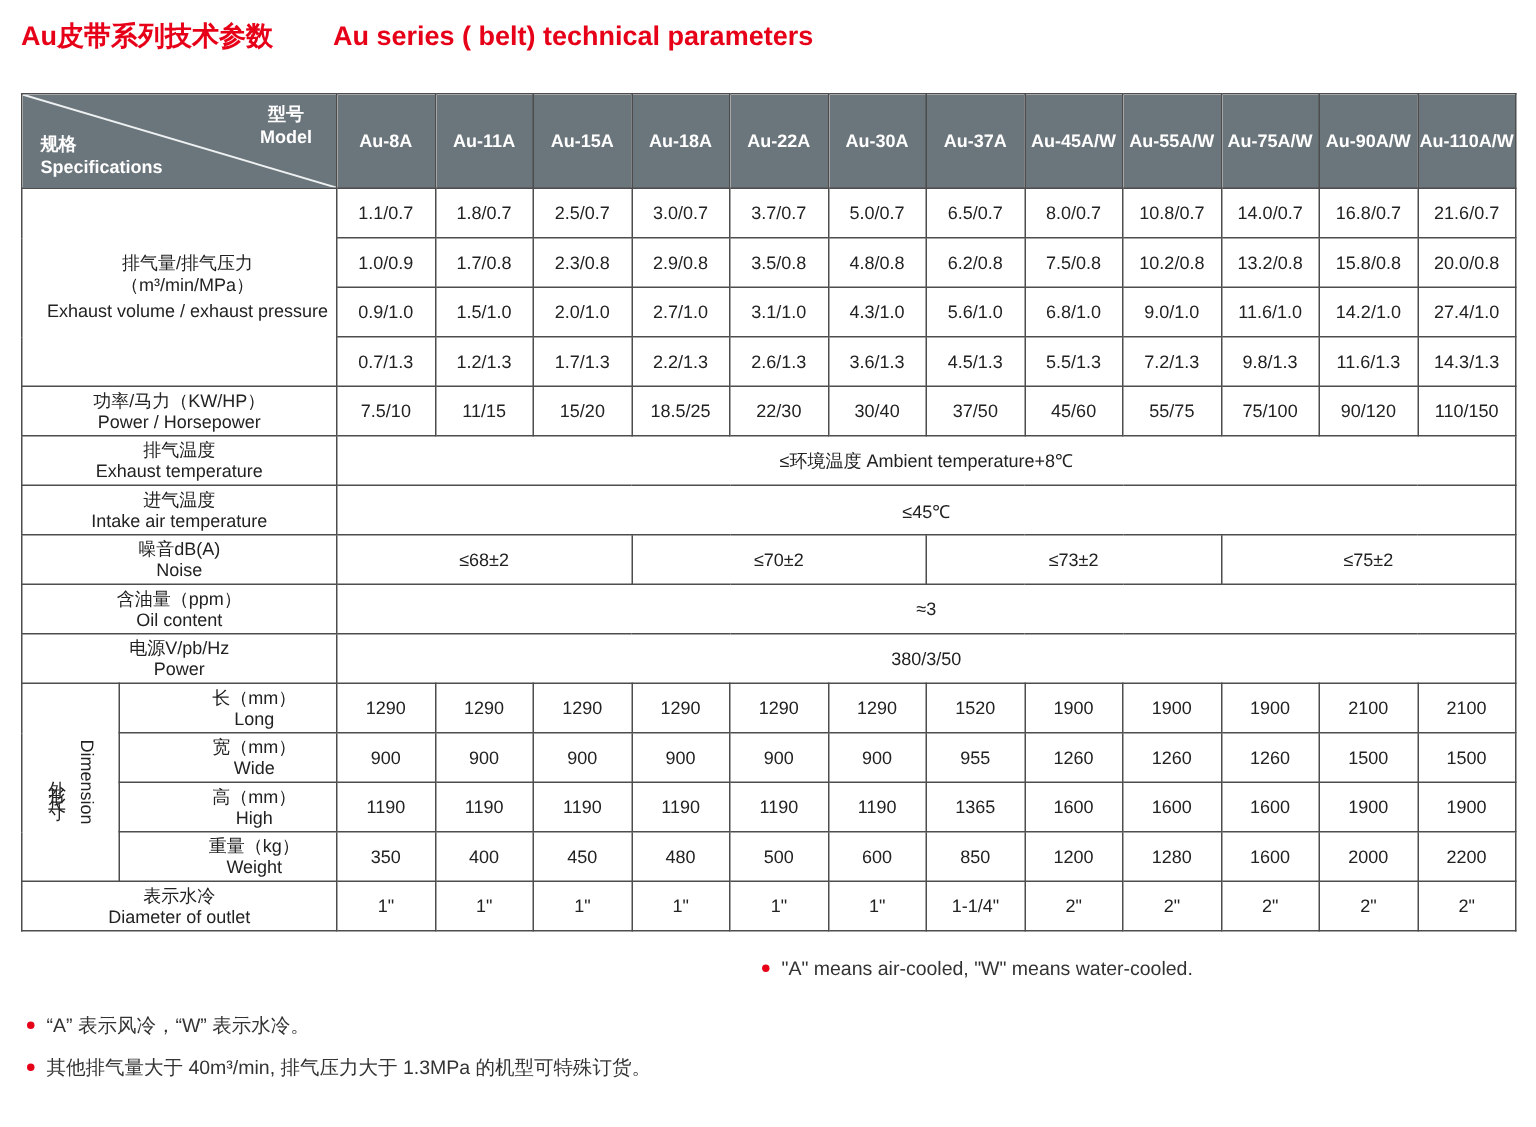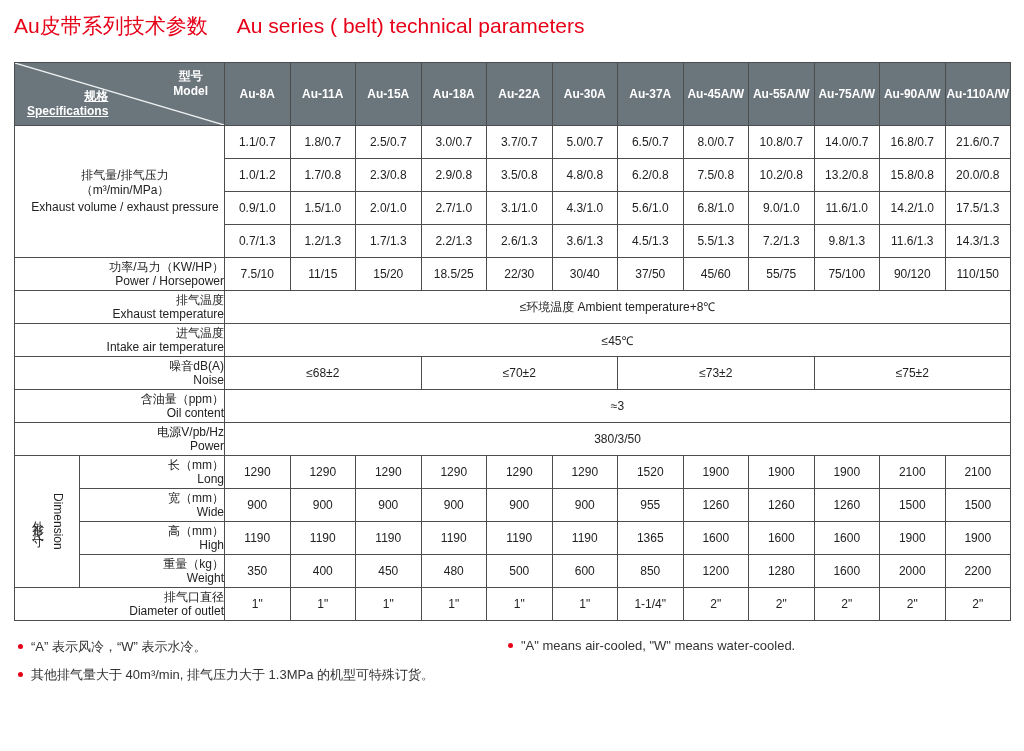--- a/index.html
+++ b/index.html
@@ -6,58 +6,58 @@
     --accent:#e60018; --header-bg:#6b757c; --header-text:#ffffff;
     --grid:#4d4d4d; --hdiv:#eef1f2; --text:#222222;
   }
   *{box-sizing:border-box;}
   html,body{margin:0;padding:0;}
   body{
     width:1024px;height:751px;position:relative;background:#ffffff;
     font-family:"Liberation Sans",sans-serif;overflow:hidden;
   }
   .titlebar{position:absolute;left:14px;top:12px;white-space:nowrap;}
-  .t-zh,.t-en{color:var(--accent);font-size:21px;font-weight:normal;}
-  .t-en{margin-left:29px;}
+  .t-zh,.t-en{color:var(--accent);font-size:18px;font-weight:bold;}
+  .t-en{margin-left:40px;}
 
   table.ptable{
     position:absolute;left:14px;top:62px;border-collapse:collapse;table-layout:fixed;
   }
   .ptable th,.ptable td{border:1px solid var(--grid);overflow:hidden;}
   .ptable th{
     height:61px;background:var(--header-bg);color:var(--header-text);
     font-size:12px;font-weight:bold;text-align:center;padding:0;
   }
   .ptable th + th{border-left:1px solid var(--hdiv);margin-left:36px;}
   .ptable td{color:var(--text);font-size:12px;background:#fff;padding:0;}
   .ptable tbody tr{height:33px;}
   .ptable tr.hrow{height:63px;}
   .val{text-align:center;}
-  .lbl{padding-left:40px;line-height:1.2;text-align:right;}
+  .lbl{padding-left:40px;line-height:1.2;text-align:center;}
   .lbl .en{color:var(--text);}
   .lbl.center{padding-left:11px;text-align:center;}
   .lbl.center .en{margin-top:3px;}
   .lbl.sub{padding-left:35px;}
   .vert{padding:0;}
   .vwrap{display:flex;justify-content:center;align-items:center;gap:5px;height:100%;}
   .vzh{writing-mode:vertical-rl;text-orientation:upright;letter-spacing:5px;font-size:12px;}
   .ven{writing-mode:vertical-rl;font-size:12px;}
   .corner{position:relative;font-weight:normal;}
   .corner svg{position:absolute;left:0;top:0;width:100%;height:100%;}
   .corner svg line{stroke:var(--hdiv);stroke-width:1.3;}
   .c-tr{position:absolute;top:6px;right:16px;line-height:15px;font-size:12px;}
-  .c-bl{position:absolute;bottom:6px;left:12px;text-align:right;line-height:15px;font-size:12px;text-decoration:underline;}
+  .c-bl{position:absolute;bottom:6px;left:12px;text-align:left;line-height:15px;font-size:12px;}
 
   ul.notes{position:absolute;list-style:none;margin:0;padding:0;}
   .notes li{position:relative;padding-left:13px;font-size:13px;color:#333;}
   .notes li::before{
     content:"";position:absolute;left:0;top:7px;width:5px;height:5px;
     border-radius:50%;background:var(--accent);
   }
-  .notes-left{left:18px;top:637px;width:478px;}
+  .notes-left{left:18px;top:674px;width:478px;}
   .notes-left li{line-height:19px;margin-bottom:9px;white-space:nowrap;}
   .notes-right{left:508px;top:636px;width:512px;}
   .notes-right li{line-height:20.5px;margin-bottom:1px;}
 </style>
 </head>
 <body>
 
 <div class="titlebar">
   <span class="t-zh">Au皮带系列技术参数</span><span class="t-en">Au series ( belt) technical parameters</span>
 </div>
@@ -114,21 +114,21 @@
         <td class="val">3.7/0.7</td>
         <td class="val">5.0/0.7</td>
         <td class="val">6.5/0.7</td>
         <td class="val">8.0/0.7</td>
         <td class="val">10.8/0.7</td>
         <td class="val">14.0/0.7</td>
         <td class="val">16.8/0.7</td>
         <td class="val">21.6/0.7</td>
       </tr>
       <tr>
-        <td class="val">1.0/1.2</td>
+        <td class="val">1.0/0.9</td>
         <td class="val">1.7/0.8</td>
         <td class="val">2.3/0.8</td>
         <td class="val">2.9/0.8</td>
         <td class="val">3.5/0.8</td>
         <td class="val">4.8/0.8</td>
         <td class="val">6.2/0.8</td>
         <td class="val">7.5/0.8</td>
         <td class="val">10.2/0.8</td>
         <td class="val">13.2/0.8</td>
         <td class="val">15.8/0.8</td>
@@ -139,21 +139,21 @@
         <td class="val">1.5/1.0</td>
         <td class="val">2.0/1.0</td>
         <td class="val">2.7/1.0</td>
         <td class="val">3.1/1.0</td>
         <td class="val">4.3/1.0</td>
         <td class="val">5.6/1.0</td>
         <td class="val">6.8/1.0</td>
         <td class="val">9.0/1.0</td>
         <td class="val">11.6/1.0</td>
         <td class="val">14.2/1.0</td>
-        <td class="val">17.5/1.3</td>
+        <td class="val">27.4/1.0</td>
       </tr>
       <tr>
         <td class="val">0.7/1.3</td>
         <td class="val">1.2/1.3</td>
         <td class="val">1.7/1.3</td>
         <td class="val">2.2/1.3</td>
         <td class="val">2.6/1.3</td>
         <td class="val">3.6/1.3</td>
         <td class="val">4.5/1.3</td>
         <td class="val">5.5/1.3</td>
@@ -291,21 +291,21 @@
         <td class="val">600</td>
         <td class="val">850</td>
         <td class="val">1200</td>
         <td class="val">1280</td>
         <td class="val">1600</td>
         <td class="val">2000</td>
         <td class="val">2200</td>
       </tr>
       <tr>
         <td colspan="2" class="lbl ">
-          <div>排气口直径</div>
+          <div>表示水冷</div>
           <div class="en">Diameter of outlet</div>
         </td>
         <td class="val">1"</td>
         <td class="val">1"</td>
         <td class="val">1"</td>
         <td class="val">1"</td>
         <td class="val">1"</td>
         <td class="val">1"</td>
         <td class="val">1-1/4"</td>
         <td class="val">2"</td>

